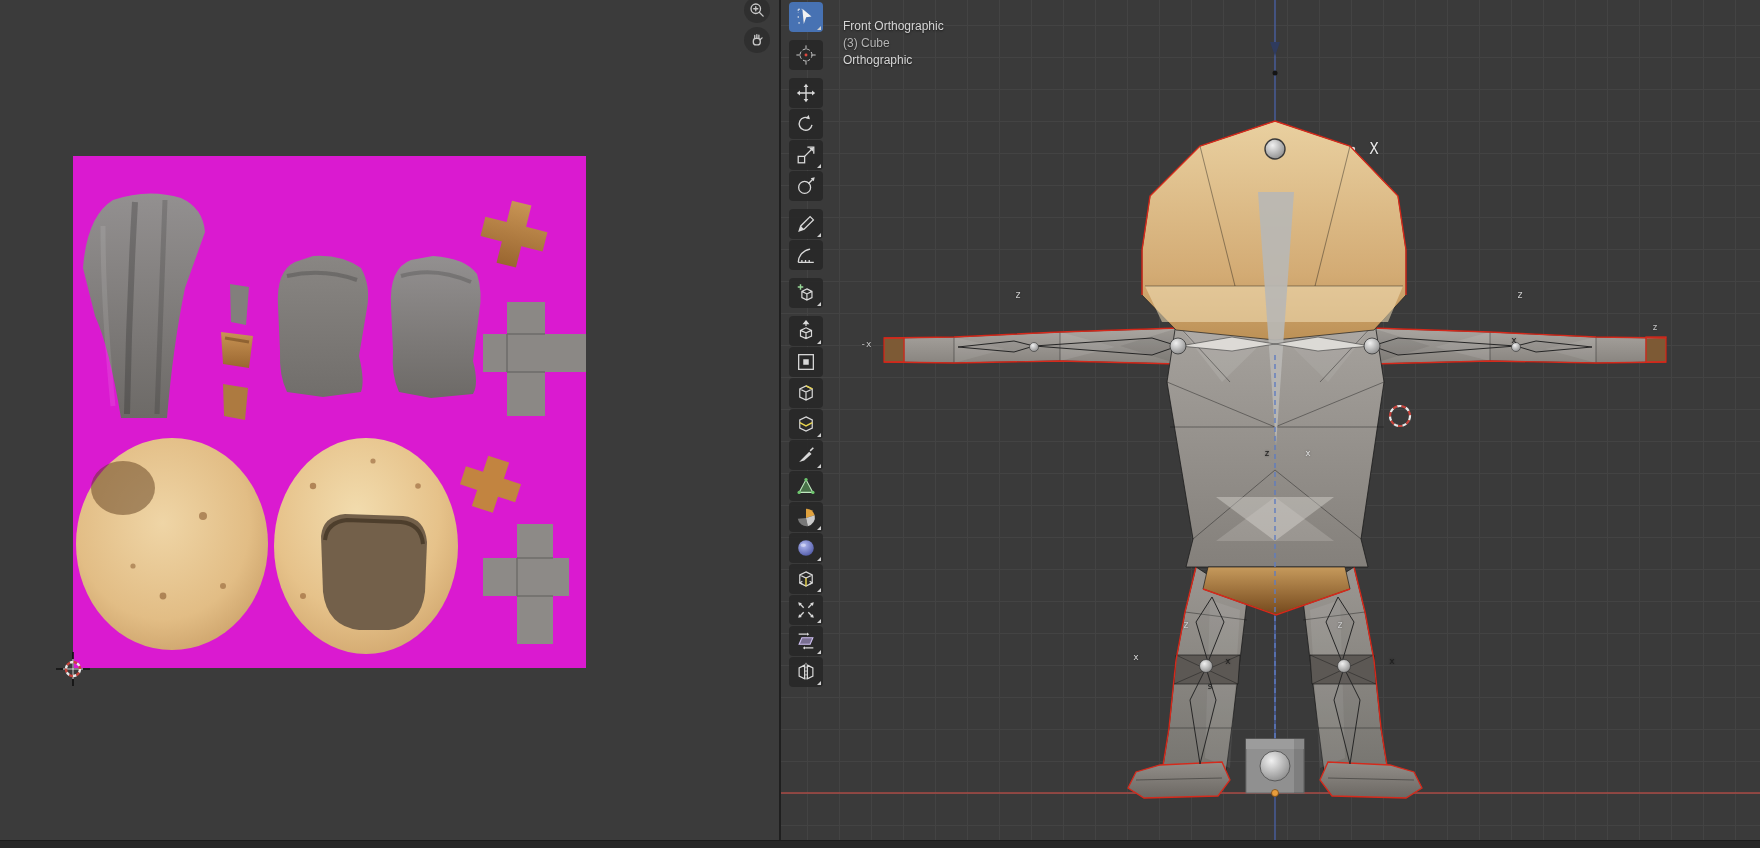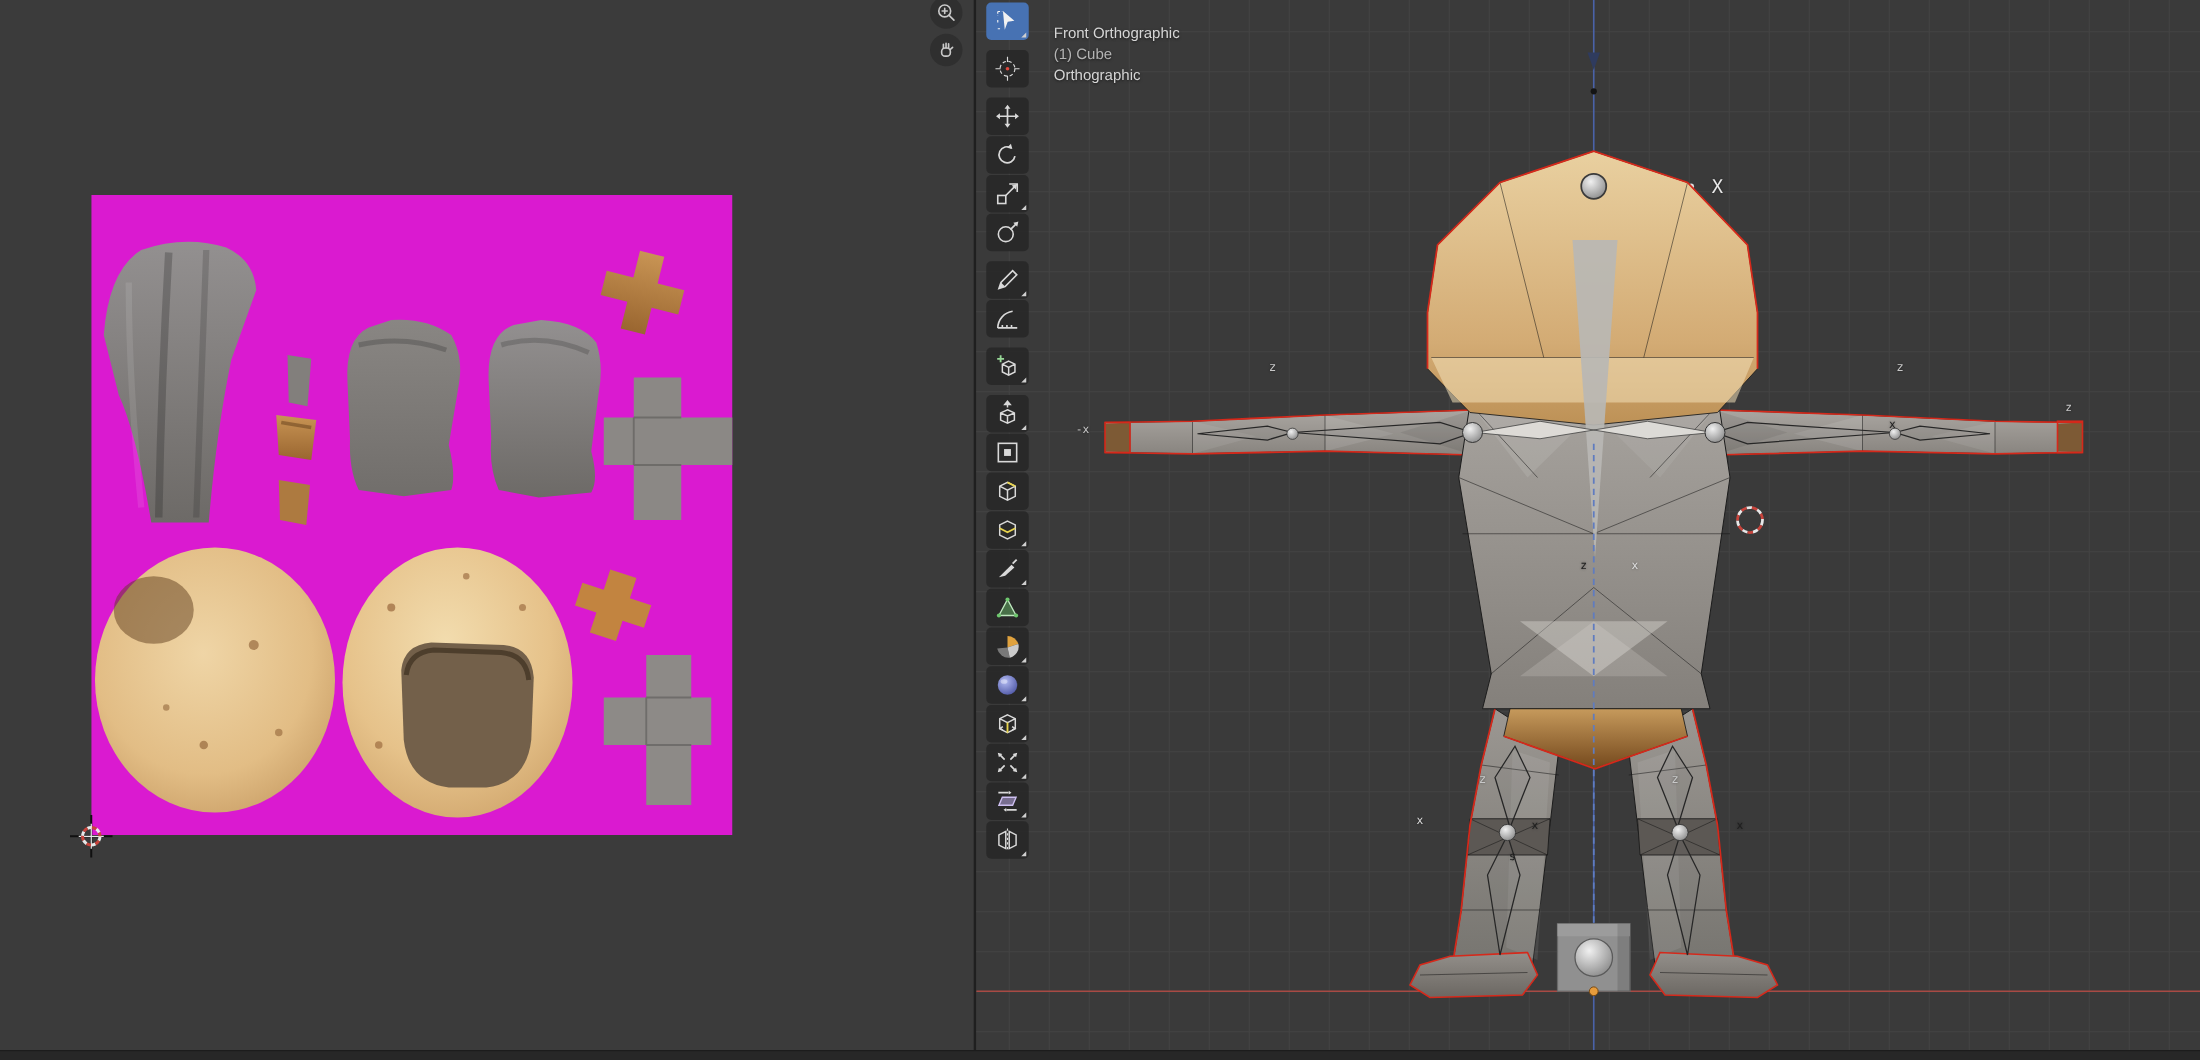--- a/index.html
+++ b/index.html
@@ -428,21 +428,21 @@
       <g>
         <circle cx="1400" cy="416" r="10" fill="none" stroke="#e8e8e8" stroke-width="2.2" stroke-dasharray="4.4 4.4"></circle>
         <circle cx="1400" cy="416" r="10" fill="none" stroke="#c8443c" stroke-width="2.2" stroke-dasharray="4.4 4.4" stroke-dashoffset="4.4"></circle>
       </g>
 
       <circle cx="1275" cy="793" r="3.5" fill="#e79c3c" stroke="#7a4a12" stroke-width="0.8"></circle>
     </svg>
 
     <div class="vp-overlay">
       <div>Front Orthographic</div>
-      <div class="dim">(1) Cube</div>
+      <div class="dim">(3) Cube</div>
       <div>Orthographic</div>
     </div>
 
     <div class="toolbar" id="toolbar">
         <button class="tool active">
           <svg class="ticon">
             <use href="#i-select"></use>
           </svg>
           <i class="sub"></i>
         </button>

